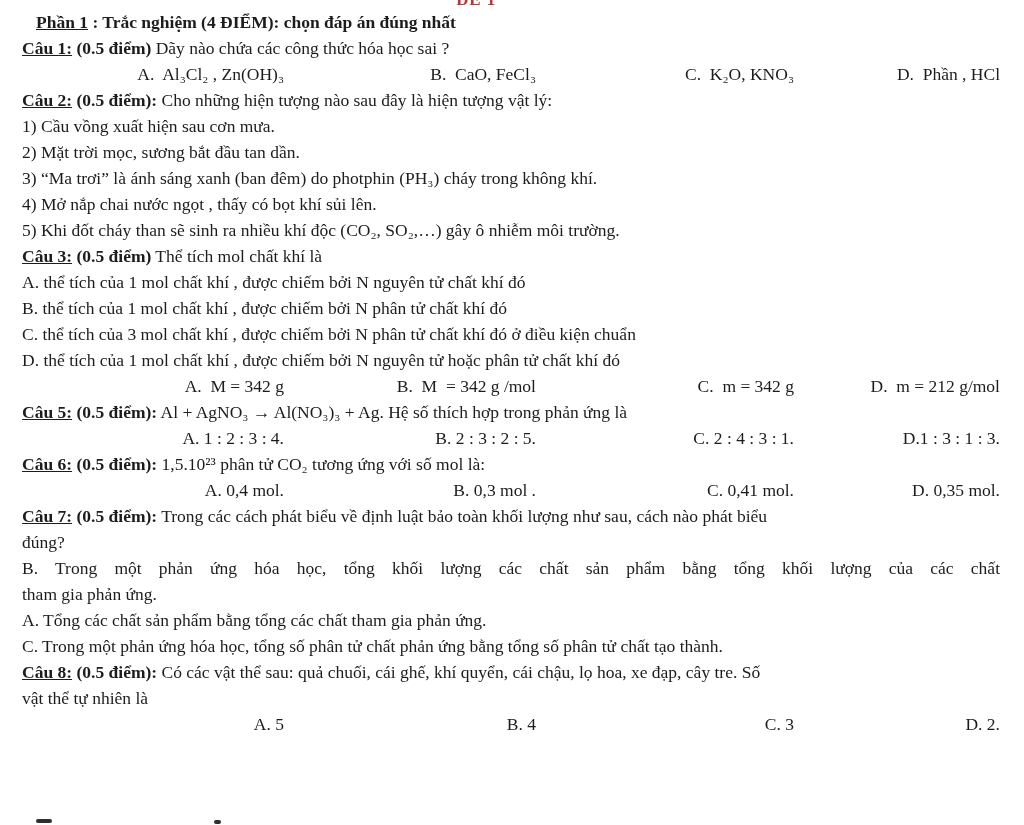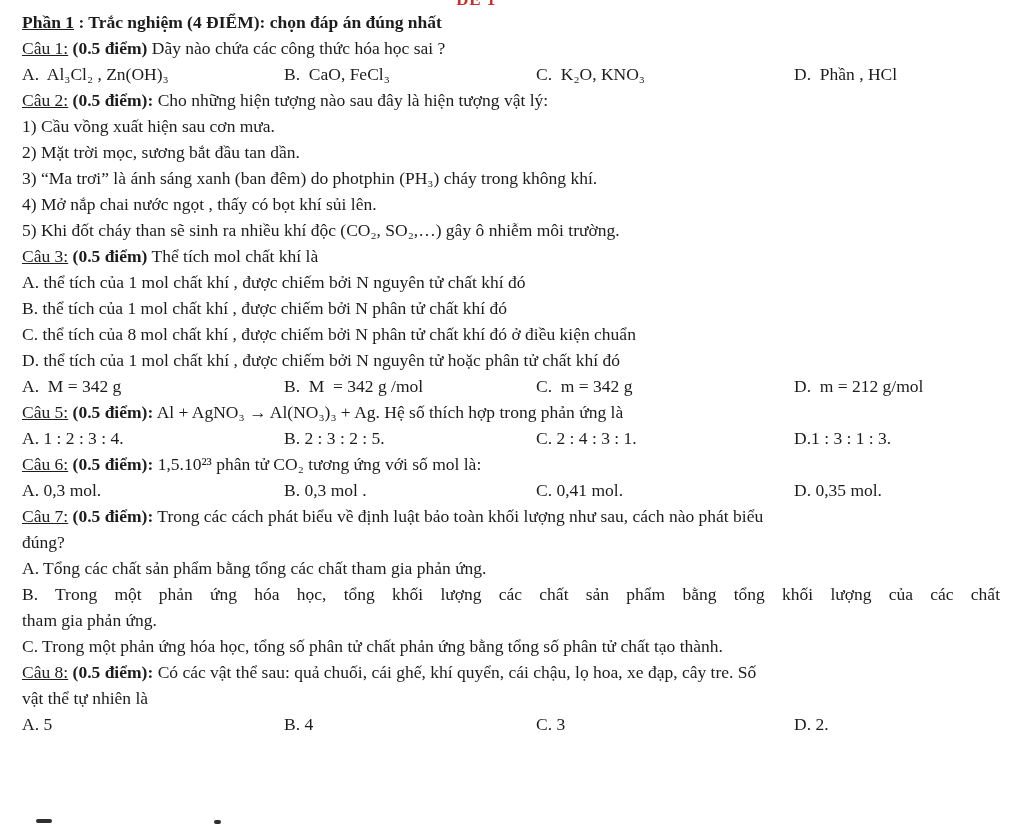--- a/index.html
+++ b/index.html
@@ -9,26 +9,26 @@
     background:#ffffff;color:#1c1c1c;
     font-family:"Liberation Serif","DejaVu Serif",serif;
     font-size:17.5px;line-height:26px;
   }
   .doc{padding:9px 24px 0 22px;}
   p{margin:0;}
   .de-label{
     position:absolute;top:-13px;left:456px;
     font-weight:bold;font-size:17px;color:#c53030;letter-spacing:1px;
   }
-  .title{font-weight:bold;}
+  .title{font-weight:bold;margin-left:14px;}
   .title .lead{text-decoration:underline;}
-  .qlabel{font-weight:normal;text-decoration:underline;}
+  .qlabel{font-weight:bold;text-decoration:underline;}
   .qpoints{font-weight:bold;margin-top:20px;}
   .optrow{display:grid;grid-template-columns:262px 252px 258px 1fr;}
-  .optrow span{white-space:pre-wrap;}
+  .optrow span{white-space:pre-wrap;text-align:right;}
   .bline{display:block;}
   .jline{display:block;text-align:justify;text-align-last:justify;}
   .cutmark{position:absolute;background:#2f2f2f;border-radius:2px;}
   #cutmark-1{left:36px;top:819px;width:16px;height:4px;}
   #cutmark-2{left:214px;top:820px;width:7px;height:4px;}
 </style>
 </head>
 <body>
 
 <span class="de-label">ĐỀ 1</span>
@@ -53,21 +53,21 @@
     <p>2) Mặt trời mọc, sương bắt đầu tan dần.</p>
     <p>3) “Ma trơi” là ánh sáng xanh (ban đêm) do photphin (PH₃) cháy trong không khí.</p>
     <p>4) Mở nắp chai nước ngọt , thấy có bọt khí sủi lên.</p>
     <p>5) Khi đốt cháy than sẽ sinh ra nhiều khí độc (CO₂, SO₂,…) gây ô nhiễm môi trường.</p>
   </div>
 
   <div>
     <p><span class="qlabel">Câu 3:</span><span class="qpoints"> (0.5 điểm)</span><span> Thể tích mol chất khí là</span></p>
     <p>A.  thể tích của  1 mol chất khí , được chiếm bởi N nguyên tử chất khí đó</p>
     <p>B.  thể tích của 1 mol chất khí , được chiếm bởi N phân tử chất khí đó</p>
-    <p>C.  thể tích của 8 mol chất khí , được chiếm bởi N phân tử chất khí đó ở điều kiện chuẩn</p>
+    <p>C.  thể tích của 3 mol chất khí , được chiếm bởi N phân tử chất khí đó ở điều kiện chuẩn</p>
     <p>D.  thể tích của 1 mol chất khí , được chiếm bởi N nguyên tử hoặc phân tử chất khí đó</p>
   </div>
 
   <div>
     <div class="optrow">
       <span>A.  M = 342 g</span>
       <span>B.  M  = 342 g /mol</span>
       <span>C.  m = 342 g</span>
       <span>D.  m = 212 g/mol</span>
     </div>
@@ -79,31 +79,31 @@
       <span>A. 1 : 2 : 3 : 4.</span>
       <span>B. 2 : 3 : 2 : 5.</span>
       <span>C. 2 : 4 : 3 : 1.</span>
       <span>D.1 : 3 : 1 : 3.</span>
     </div>
   </div>
 
   <div>
     <p><span class="qlabel">Câu 6:</span><span class="qpoints"> (0.5 điểm):</span><span>  1,5.10²³ phân tử CO₂ tương ứng với số mol là:</span></p>
     <div class="optrow">
-      <span>A. 0,3 mol.</span>
+      <span>A. 0,4 mol.</span>
       <span>B. 0,3 mol .</span>
       <span>C. 0,41 mol.</span>
       <span>D. 0,35 mol.</span>
     </div>
   </div>
 
   <div>
     <p><span class="qlabel">Câu 7:</span><span class="qpoints"> (0.5 điểm):</span><span>  Trong các cách phát biểu về định luật bảo toàn khối lượng như sau, cách nào phát biểu</span><span class="bline">đúng?</span></p>
+    <p><span class="jline">B. Trong một phản ứng hóa học, tổng khối lượng các chất sản phẩm bằng tổng khối lượng của các chất</span><span>tham gia phản ứng.</span></p>
     <p>A. Tổng các chất sản phẩm bằng tổng các chất tham gia phản ứng.</p>
-    <p><span class="jline">B. Trong một phản ứng hóa học, tổng khối lượng các chất sản phẩm bằng tổng khối lượng của các chất</span><span>tham gia phản ứng.</span></p>
     <p>C. Trong một phản ứng hóa học, tổng số phân tử chất phản ứng bằng tổng số phân tử chất tạo thành.</p>
   </div>
 
   <div>
     <p><span class="qlabel">Câu 8:</span><span class="qpoints"> (0.5 điểm):</span><span>  Có các vật thể sau: quả chuối, cái ghế, khí quyển, cái chậu, lọ hoa, xe đạp, cây tre. Số</span><span class="bline">vật thể tự nhiên là</span></p>
     <div class="optrow">
       <span>A. 5</span>
       <span>B. 4</span>
       <span>C. 3</span>
       <span>D. 2.</span>

